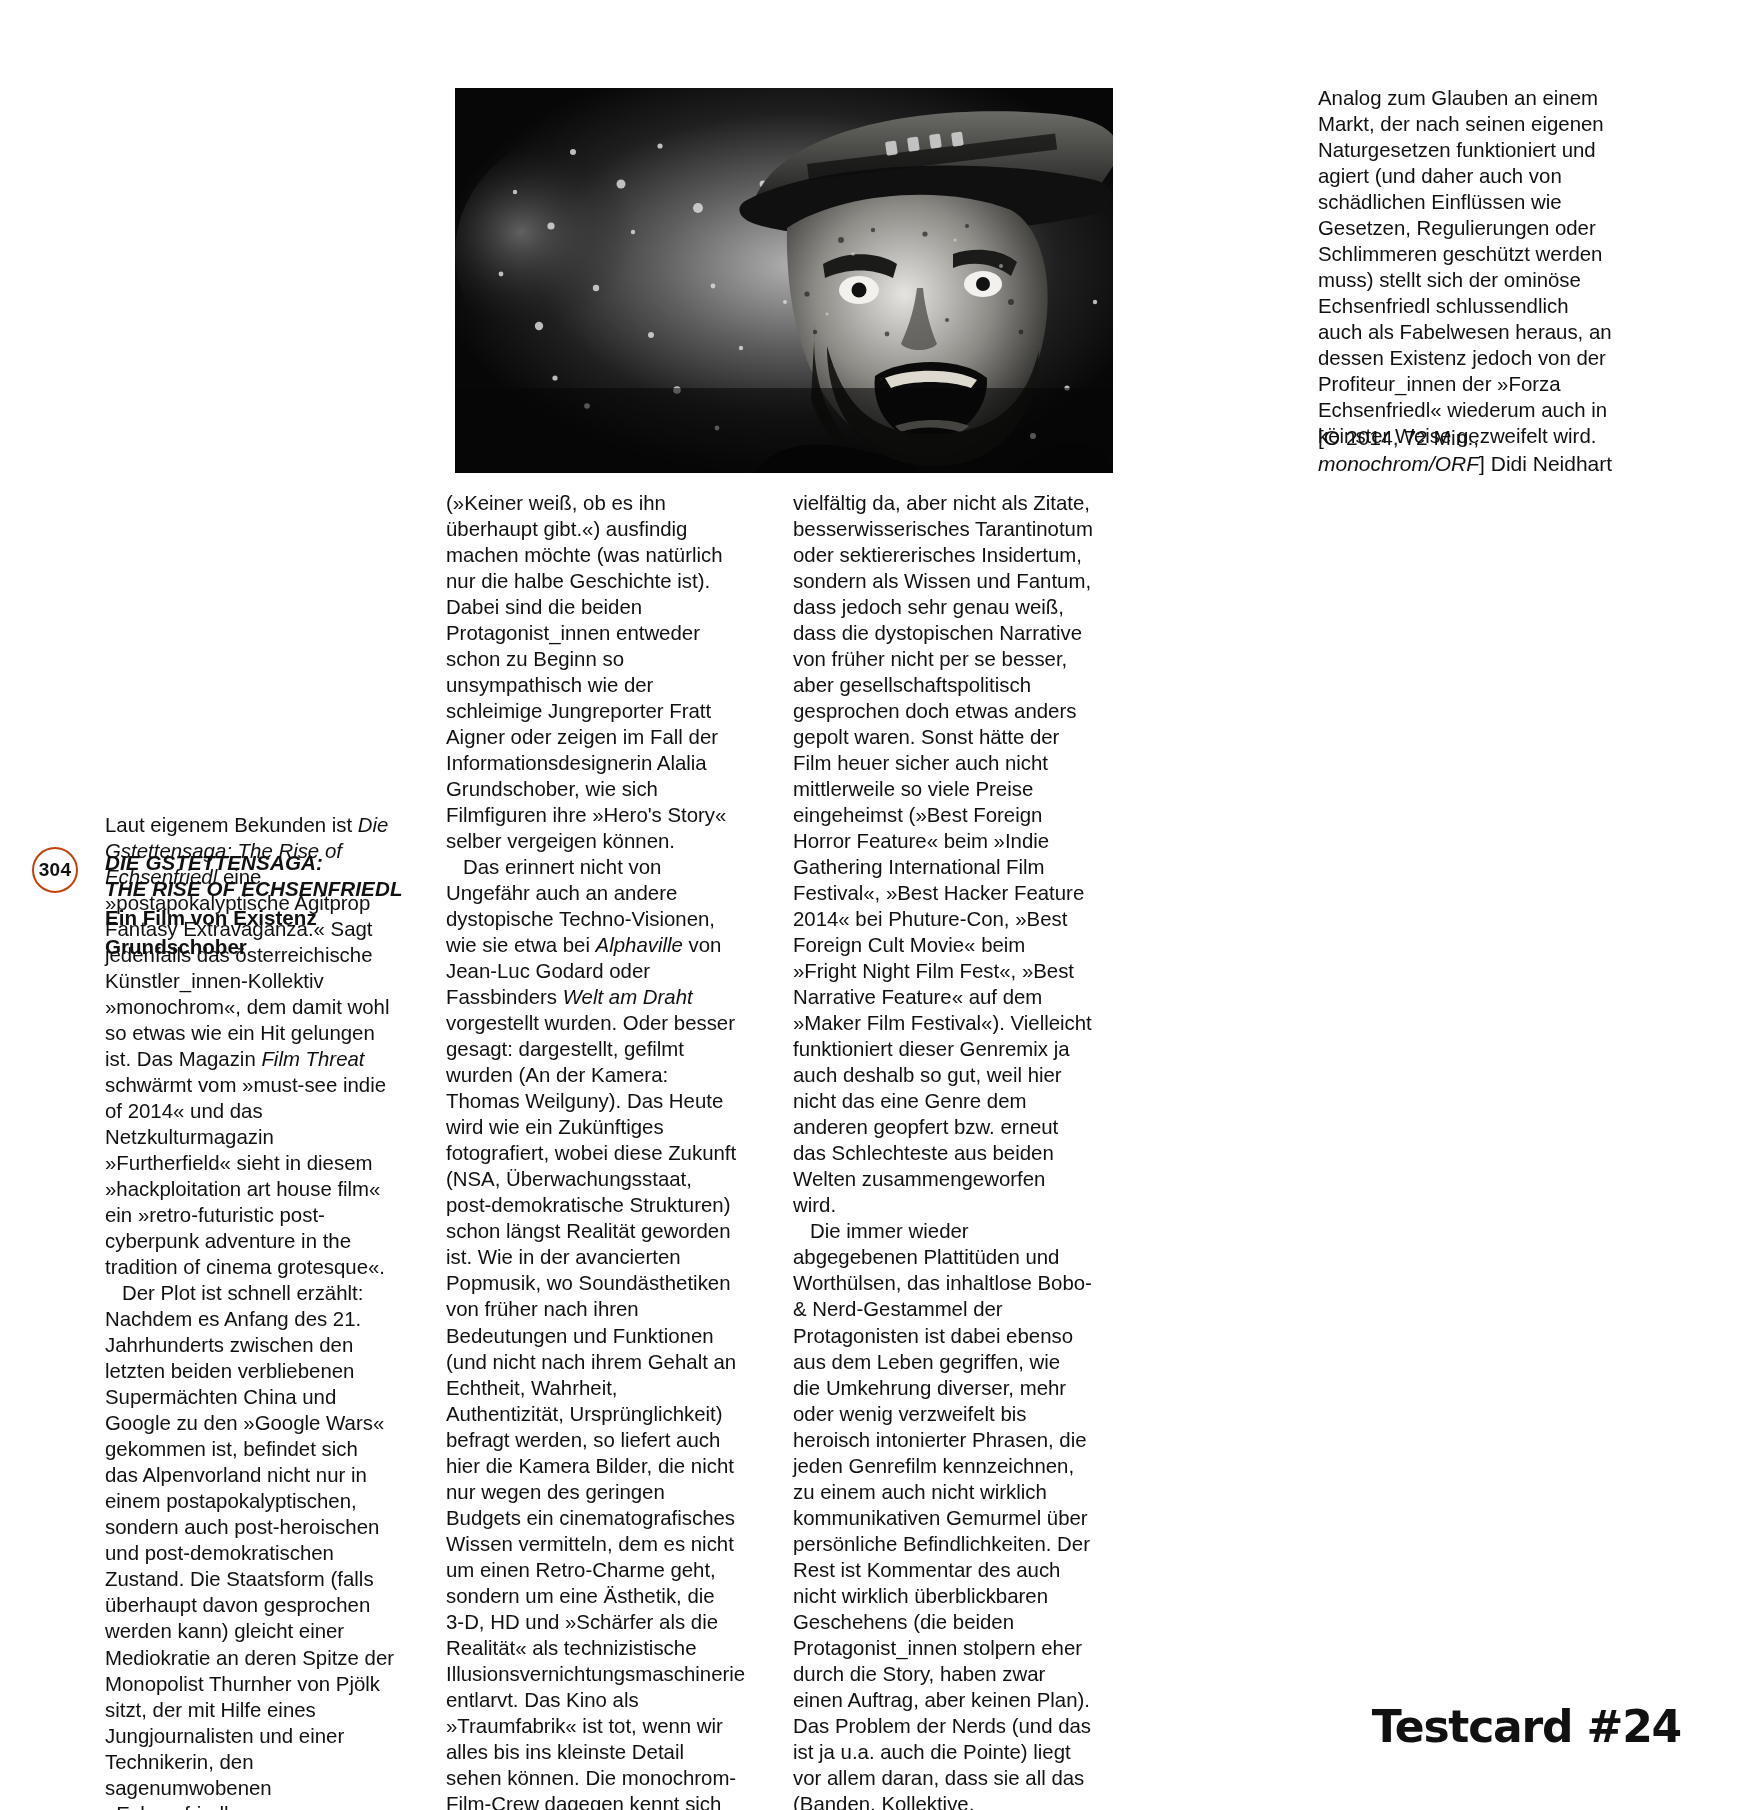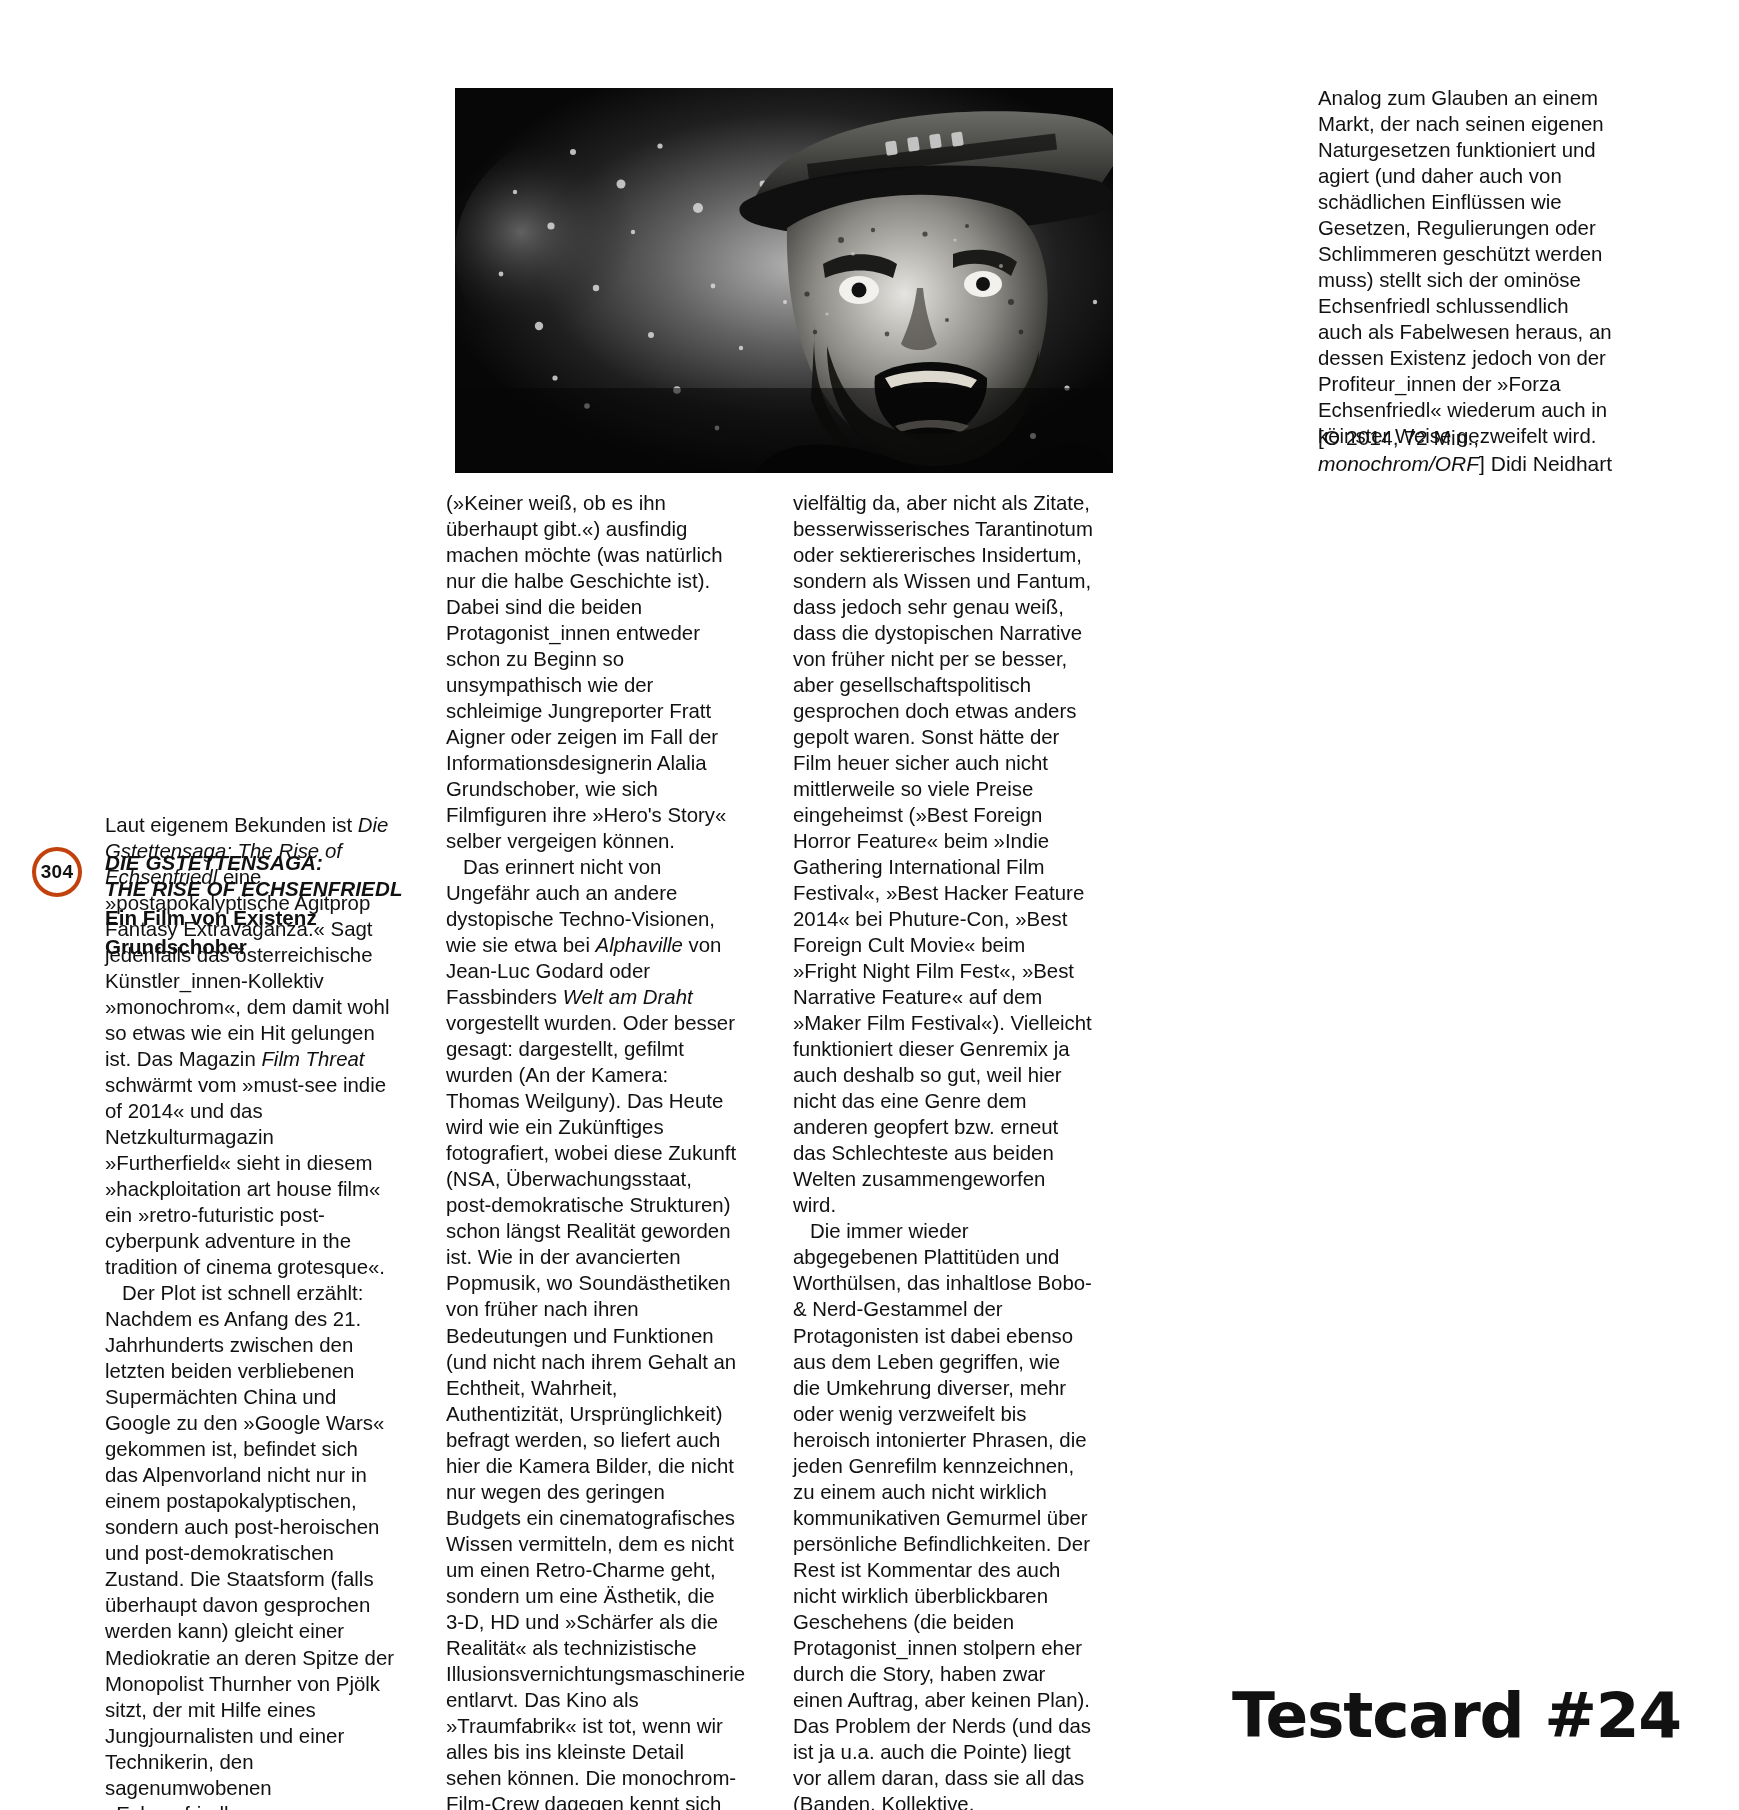--- a/index.html
+++ b/index.html
@@ -20,21 +20,21 @@
     inset: 0;
   }
 
   
   .page-number {
     position: absolute;
     left: 32px;
     top: 847px;
     width: 42px;
     height: 42px;
-    border: 4px solid #c2410c;
+    border: 2px solid #c2410c;
     border-radius: 50%;
     display: flex;
     align-items: center;
     justify-content: center;
     font-size: 19px;
     font-weight: 600;
     letter-spacing: .2px;
   }
 
   
@@ -100,21 +100,21 @@
   }
   .credit .it { font-style: italic; }
 
   
   .logotype {
     position: absolute;
     right: 58px;
     bottom: 58px;
     font-family: "DejaVu Sans", sans-serif;
     font-weight: 700;
-    font-size: 63px;
+    font-size: 44px;
     letter-spacing: -1.2px;
     color: #111;
   }
 
   i, em { font-style: italic; }
 </style>
 </head>
 <body>
 
 <div class="page">

